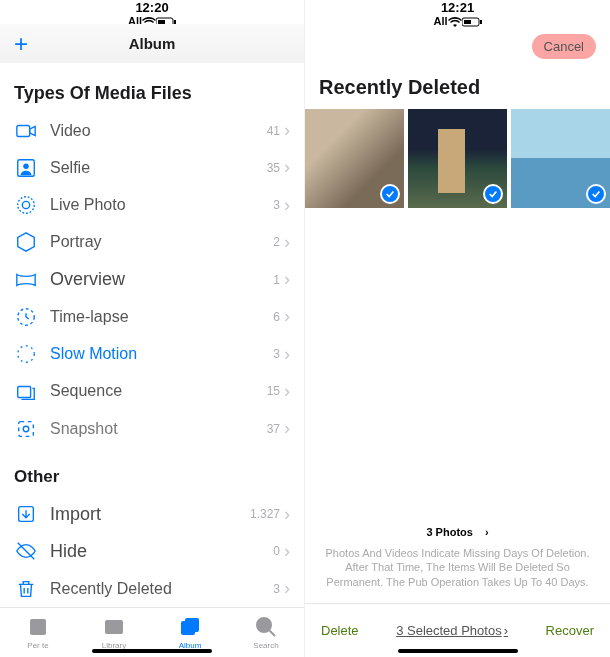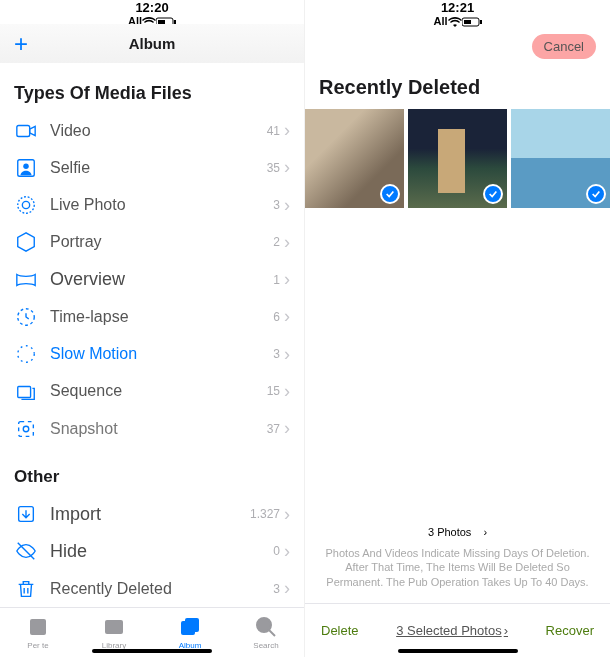--- a/index.html
+++ b/index.html
@@ -42,21 +42,21 @@
     .thumbs { display: flex; gap: 4px; padding: 0 0 0 0; }
     .thumb { position: relative; width: 99px; height: 99px; background: #ddd; display: inline-flex; align-items: center; justify-content: center; }
     .thumb-check { position: absolute; right: 4px; bottom: 4px; width: 20px; height: 20px; background: #007aff; border-radius: 50%; border: 2px solid #fff; display: flex; align-items: center; justify-content: center; }
     .thumb-check svg { width: 10px; height: 10px; fill: #fff; }
     .thumb1 { background: linear-gradient(135deg, #c9b89f 30%, #7a6a58 70%); }
     .thumb2 { background: linear-gradient(to bottom, #1a2338 40%, #2c4a3d 60%, #5a6b4c 100%); position: relative; }
     .thumb2::before { content: ''; position: absolute; left: 30%; top: 20%; width: 28%; height: 65%; background: #c8a878; }
     .thumb3 { background: linear-gradient(to bottom, #a8d5e8 50%, #5a9bc4 50%); }
     
     .footer-info { text-align: center; margin-top: auto; padding: 10px 20px 0; }
-    .footer-count { font-size: 11px; color: #000; font-weight: 400; display: inline-flex; align-items: center; gap: 12px; }
+    .footer-count { font-size: 11px; color: #000; font-weight: 700; display: inline-flex; align-items: center; gap: 12px; }
     .footer-text { font-size: 11px; color: #aaa; margin-top: 6px; line-height: 1.3; }
     
     .action-bar { height: 54px; display: flex; justify-content: space-between; align-items: center; padding: 0 16px; border-top: 1px solid #e5e5ea; margin-top: 14px; }
     .action-btn { font-size: 13px; color: #4d7c0f; }
     .action-center { font-size: 13px; color: #555; font-weight: 500; display: inline-flex; align-items: center; gap: 2px; text-decoration: underline; }
     
     svg.ic { width: 22px; height: 22px; }
   </style>
 </head>
 <body>

